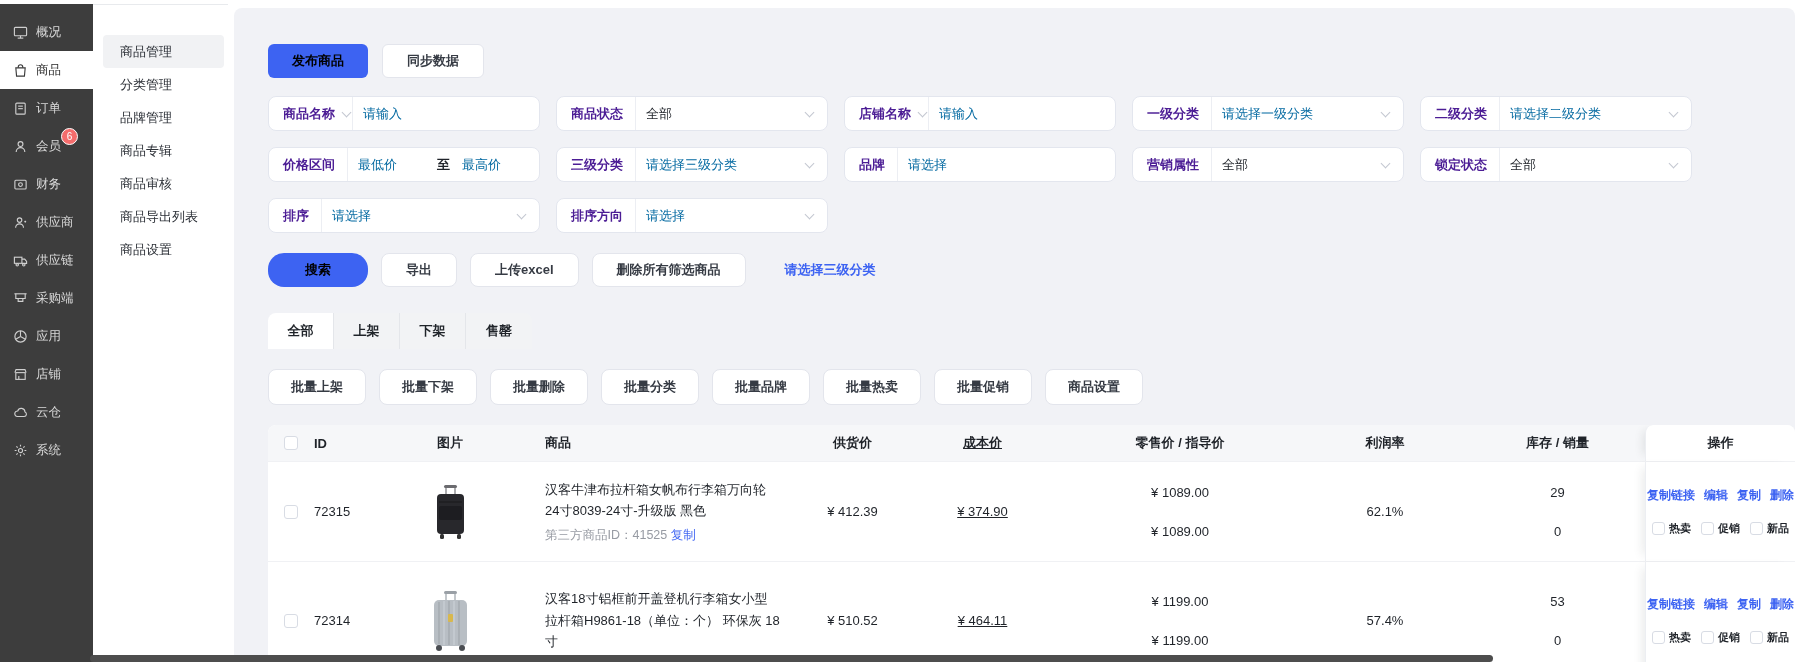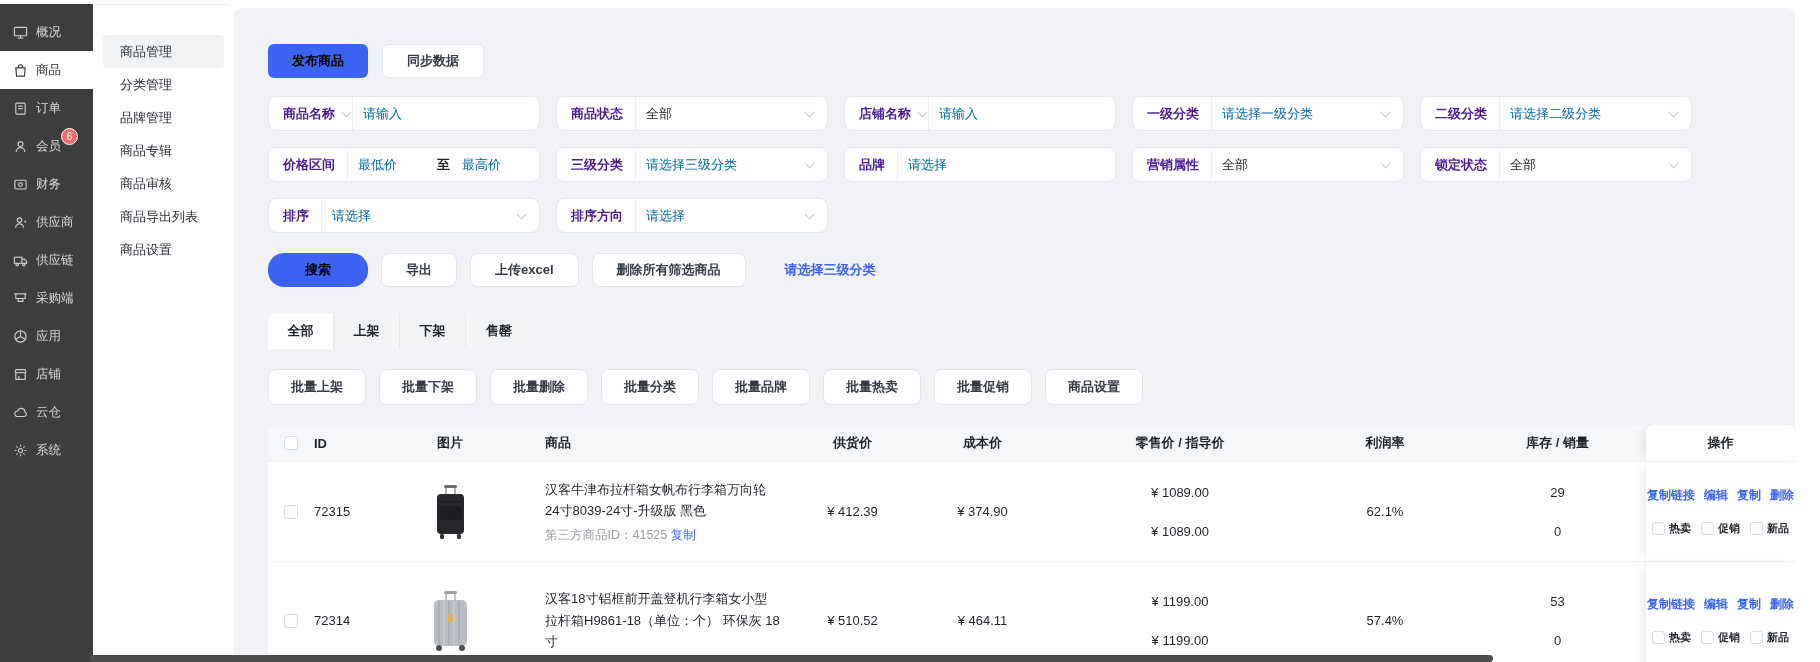--- a/index.html
+++ b/index.html
@@ -77,21 +77,21 @@
   .tr.head { background:#f6f7f9; }
   .tr.body { border-top:1px solid #f0f1f4; background:#fff; }
   .cell { display:flex; align-items:center; font-size:13px; color:#1f2329; }
   .head .cell { height:36px; font-weight:600; }
   .c-check { width:42px; padding-left:16px; }
   .c-id    { width:80px; padding-left:4px; }
   .c-img   { width:120px; justify-content:center; }
   .c-name  { width:290px; padding:0 20px 0 35px; }
   .head .c-name { padding-left:35px; }
   .c-supply{ width:105px; justify-content:center; }
-  .c-cost  { width:155px; justify-content:center; }
+  .c-cost  { width:155px; justify-content:center;text-decoration:underline; }
   .c-retail{ width:240px; justify-content:center; }
   .c-profit{ width:170px; justify-content:center; }
   .c-stock { width:175px; justify-content:center; }
   .c-ops   { width:150px; justify-content:center; background:#fff; border-left:1px solid #eceef2;
              box-shadow:-8px 0 10px -6px rgba(31,35,41,.10); }
   .head .c-ops { border-radius:8px 0 0 0; background:#fff; }
   .tr.body .cell { padding-top:14px; padding-bottom:14px; }
   .row1 { height:100px; }
   .cb { width:14px; height:14px; border:1px solid #d8dce4; border-radius:3px; background:#fff;
     display:inline-block; flex:0 0 14px; cursor:pointer; }

